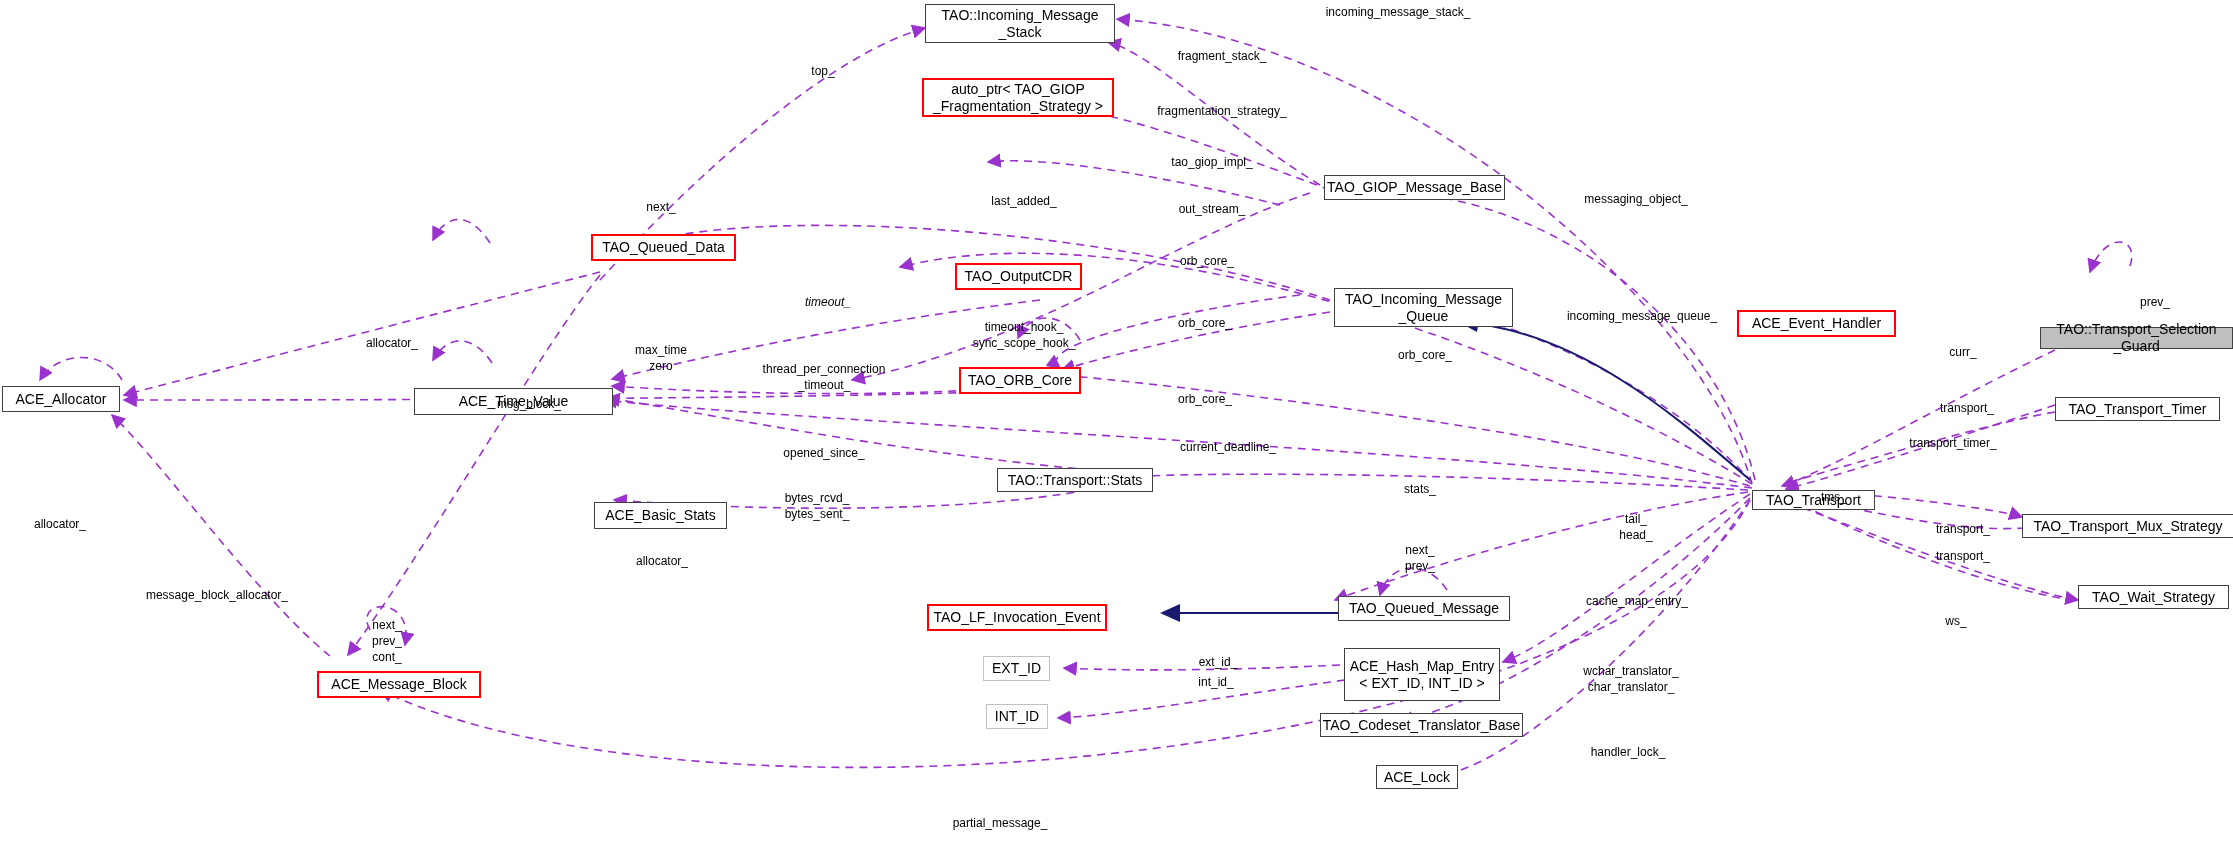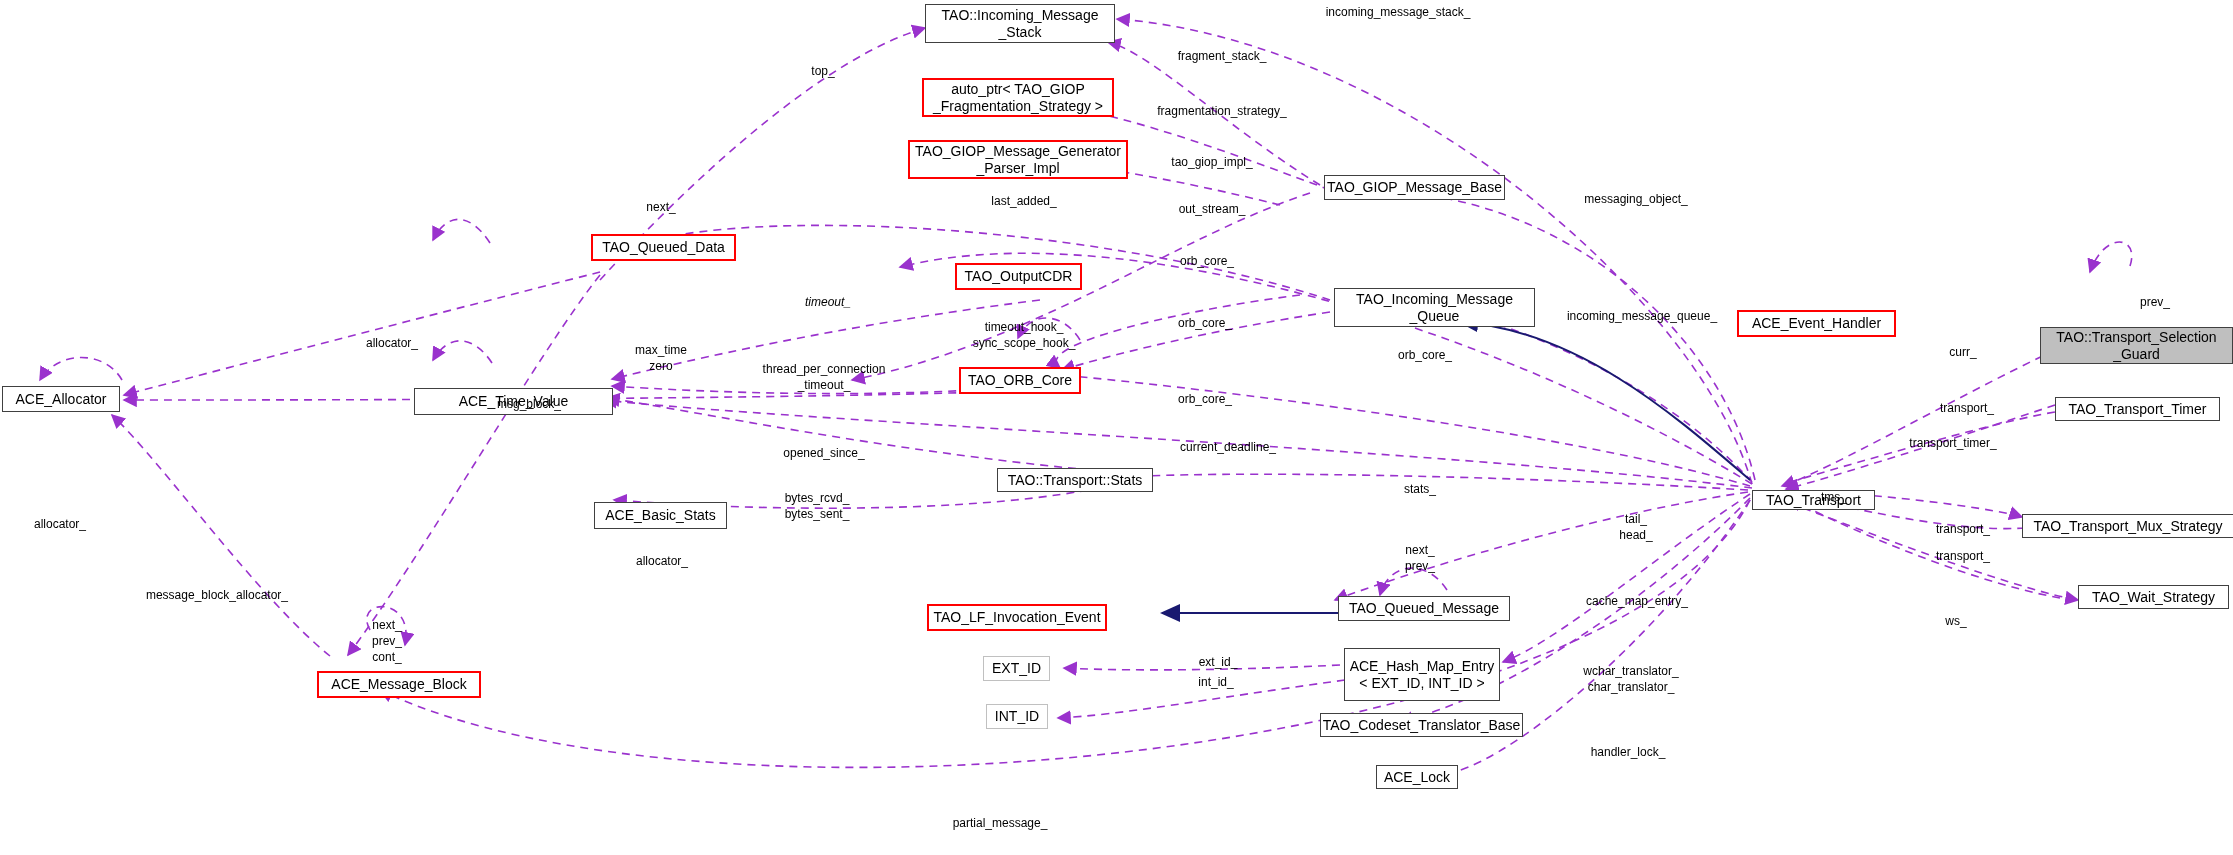--- a/index.html
+++ b/index.html
@@ -166,29 +166,27 @@
     <g fill="none" stroke="#191970" stroke-width="2" marker-end="url(#ahi)">
       <path d="M1338,613 L1162,613"></path>
       <path d="M1750,480 C1680,420 1580,330 1460,322"></path>
     </g>
   </svg>
 
   <div class="node" style="left:925px;top:4px;width:190px;height:39px;">TAO::Incoming_Message
 _Stack</div>
   <div class="node red" style="left:922px;top:78px;width:192px;height:39px;">auto_ptr&lt; TAO_GIOP
 _Fragmentation_Strategy &gt;</div>
-  <div class="node red" style="left:908px;top:140px;width:220px;height:39px;">TAO_GIOP_Message_Generator
-_Parser_Impl</div>
   <div class="node" style="left:1324px;top:175px;width:181px;height:25px;">TAO_GIOP_Message_Base</div>
   <div class="node red" style="left:591px;top:234px;width:145px;height:27px;">TAO_Queued_Data</div>
   <div class="node red" style="left:955px;top:263px;width:127px;height:27px;">TAO_OutputCDR</div>
-  <div class="node" style="left:1334px;top:288px;width:201px;height:39px;">TAO_Incoming_Message
+  <div class="node" style="left:1334px;top:288px;width:179px;height:39px;">TAO_Incoming_Message
 _Queue</div>
   <div class="node red" style="left:1737px;top:310px;width:159px;height:27px;">ACE_Event_Handler</div>
-  <div class="node filled" style="left:2040px;top:327px;width:193px;height:37px;">TAO::Transport_Selection
+  <div class="node filled" style="left:2040px;top:327px;width:193px;height:22px;">TAO::Transport_Selection
 _Guard</div>
   <div class="node red" style="left:959px;top:367px;width:122px;height:27px;">TAO_ORB_Core</div>
   <div class="node" style="left:2055px;top:397px;width:165px;height:24px;">TAO_Transport_Timer</div>
   <div class="node" style="left:414px;top:388px;width:199px;height:27px;">ACE_Time_Value</div>
   <div class="node" style="left:1752px;top:490px;width:123px;height:20px;">TAO_Transport</div>
   <div class="node" style="left:951px;top:468px;width:156px;height:24px;margin-left:46px;">TAO::Transport::Stats</div>
   <div class="node" style="left:594px;top:502px;width:133px;height:27px;">ACE_Basic_Stats</div>
   <div class="node" style="left:2022px;top:514px;width:212px;height:24px;">TAO_Transport_Mux_Strategy</div>
   <div class="node" style="left:2px;top:386px;width:118px;height:26px;">ACE_Allocator</div>
   <div class="node" style="left:2078px;top:585px;width:151px;height:24px;">TAO_Wait_Strategy</div>

